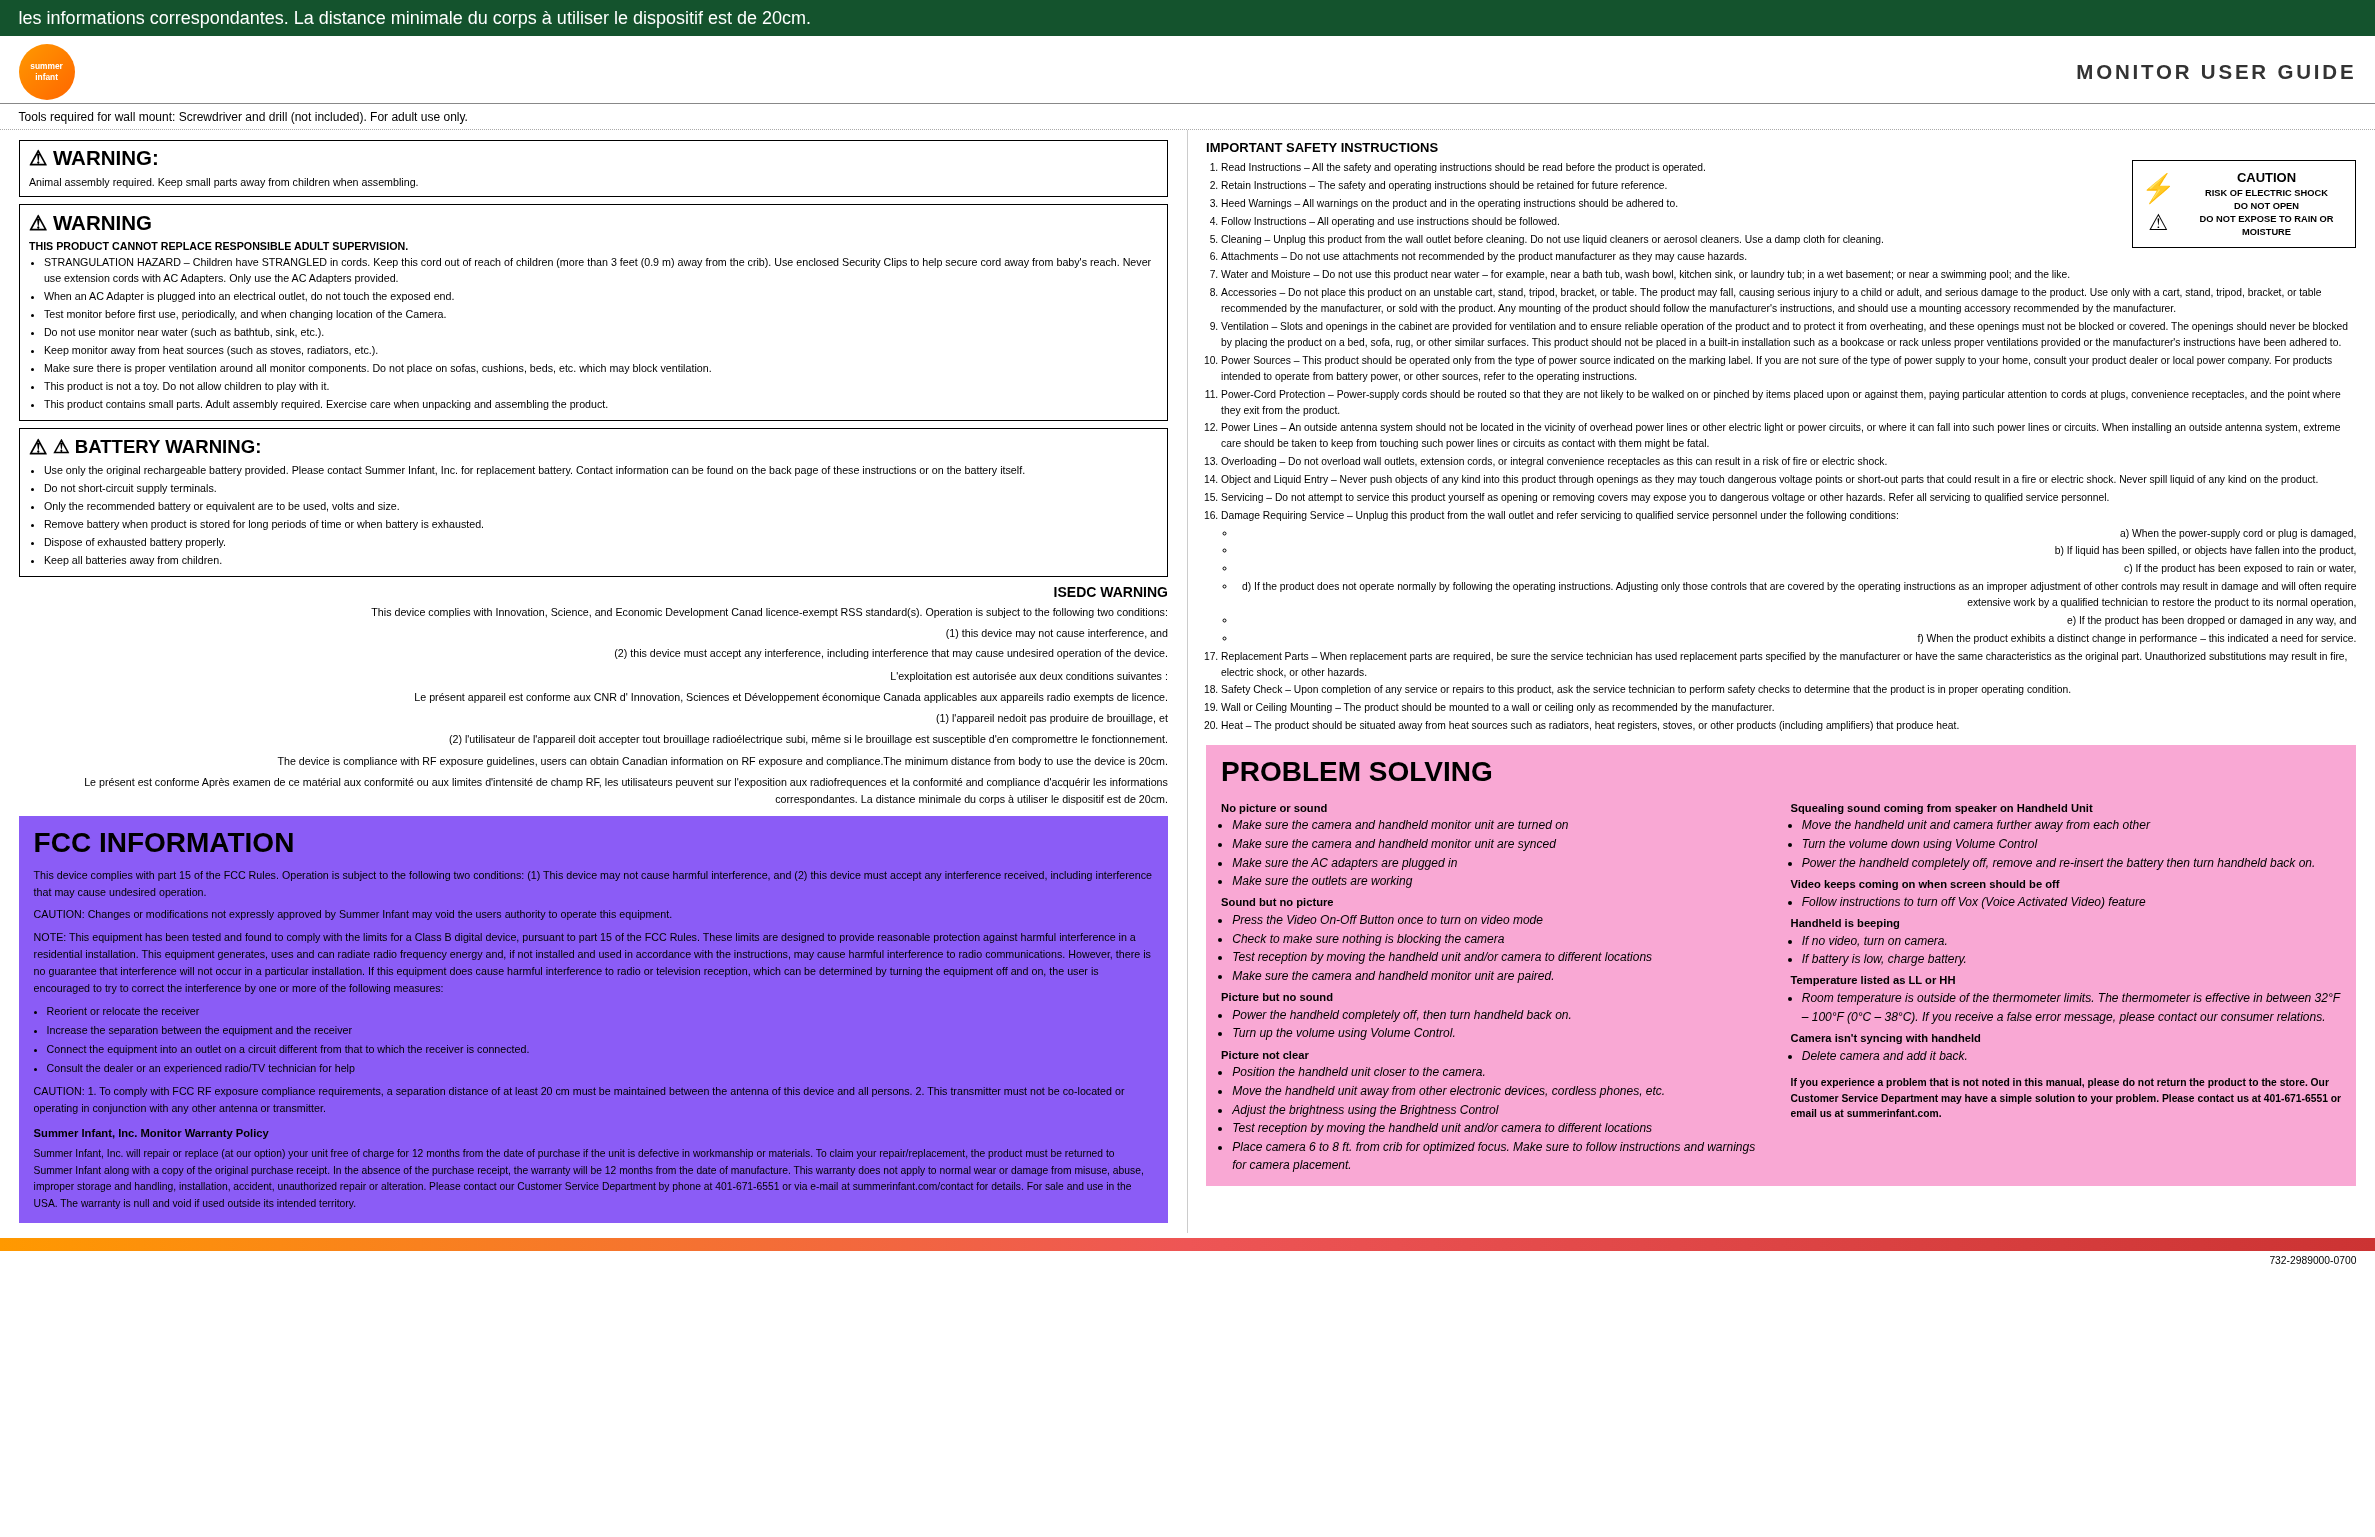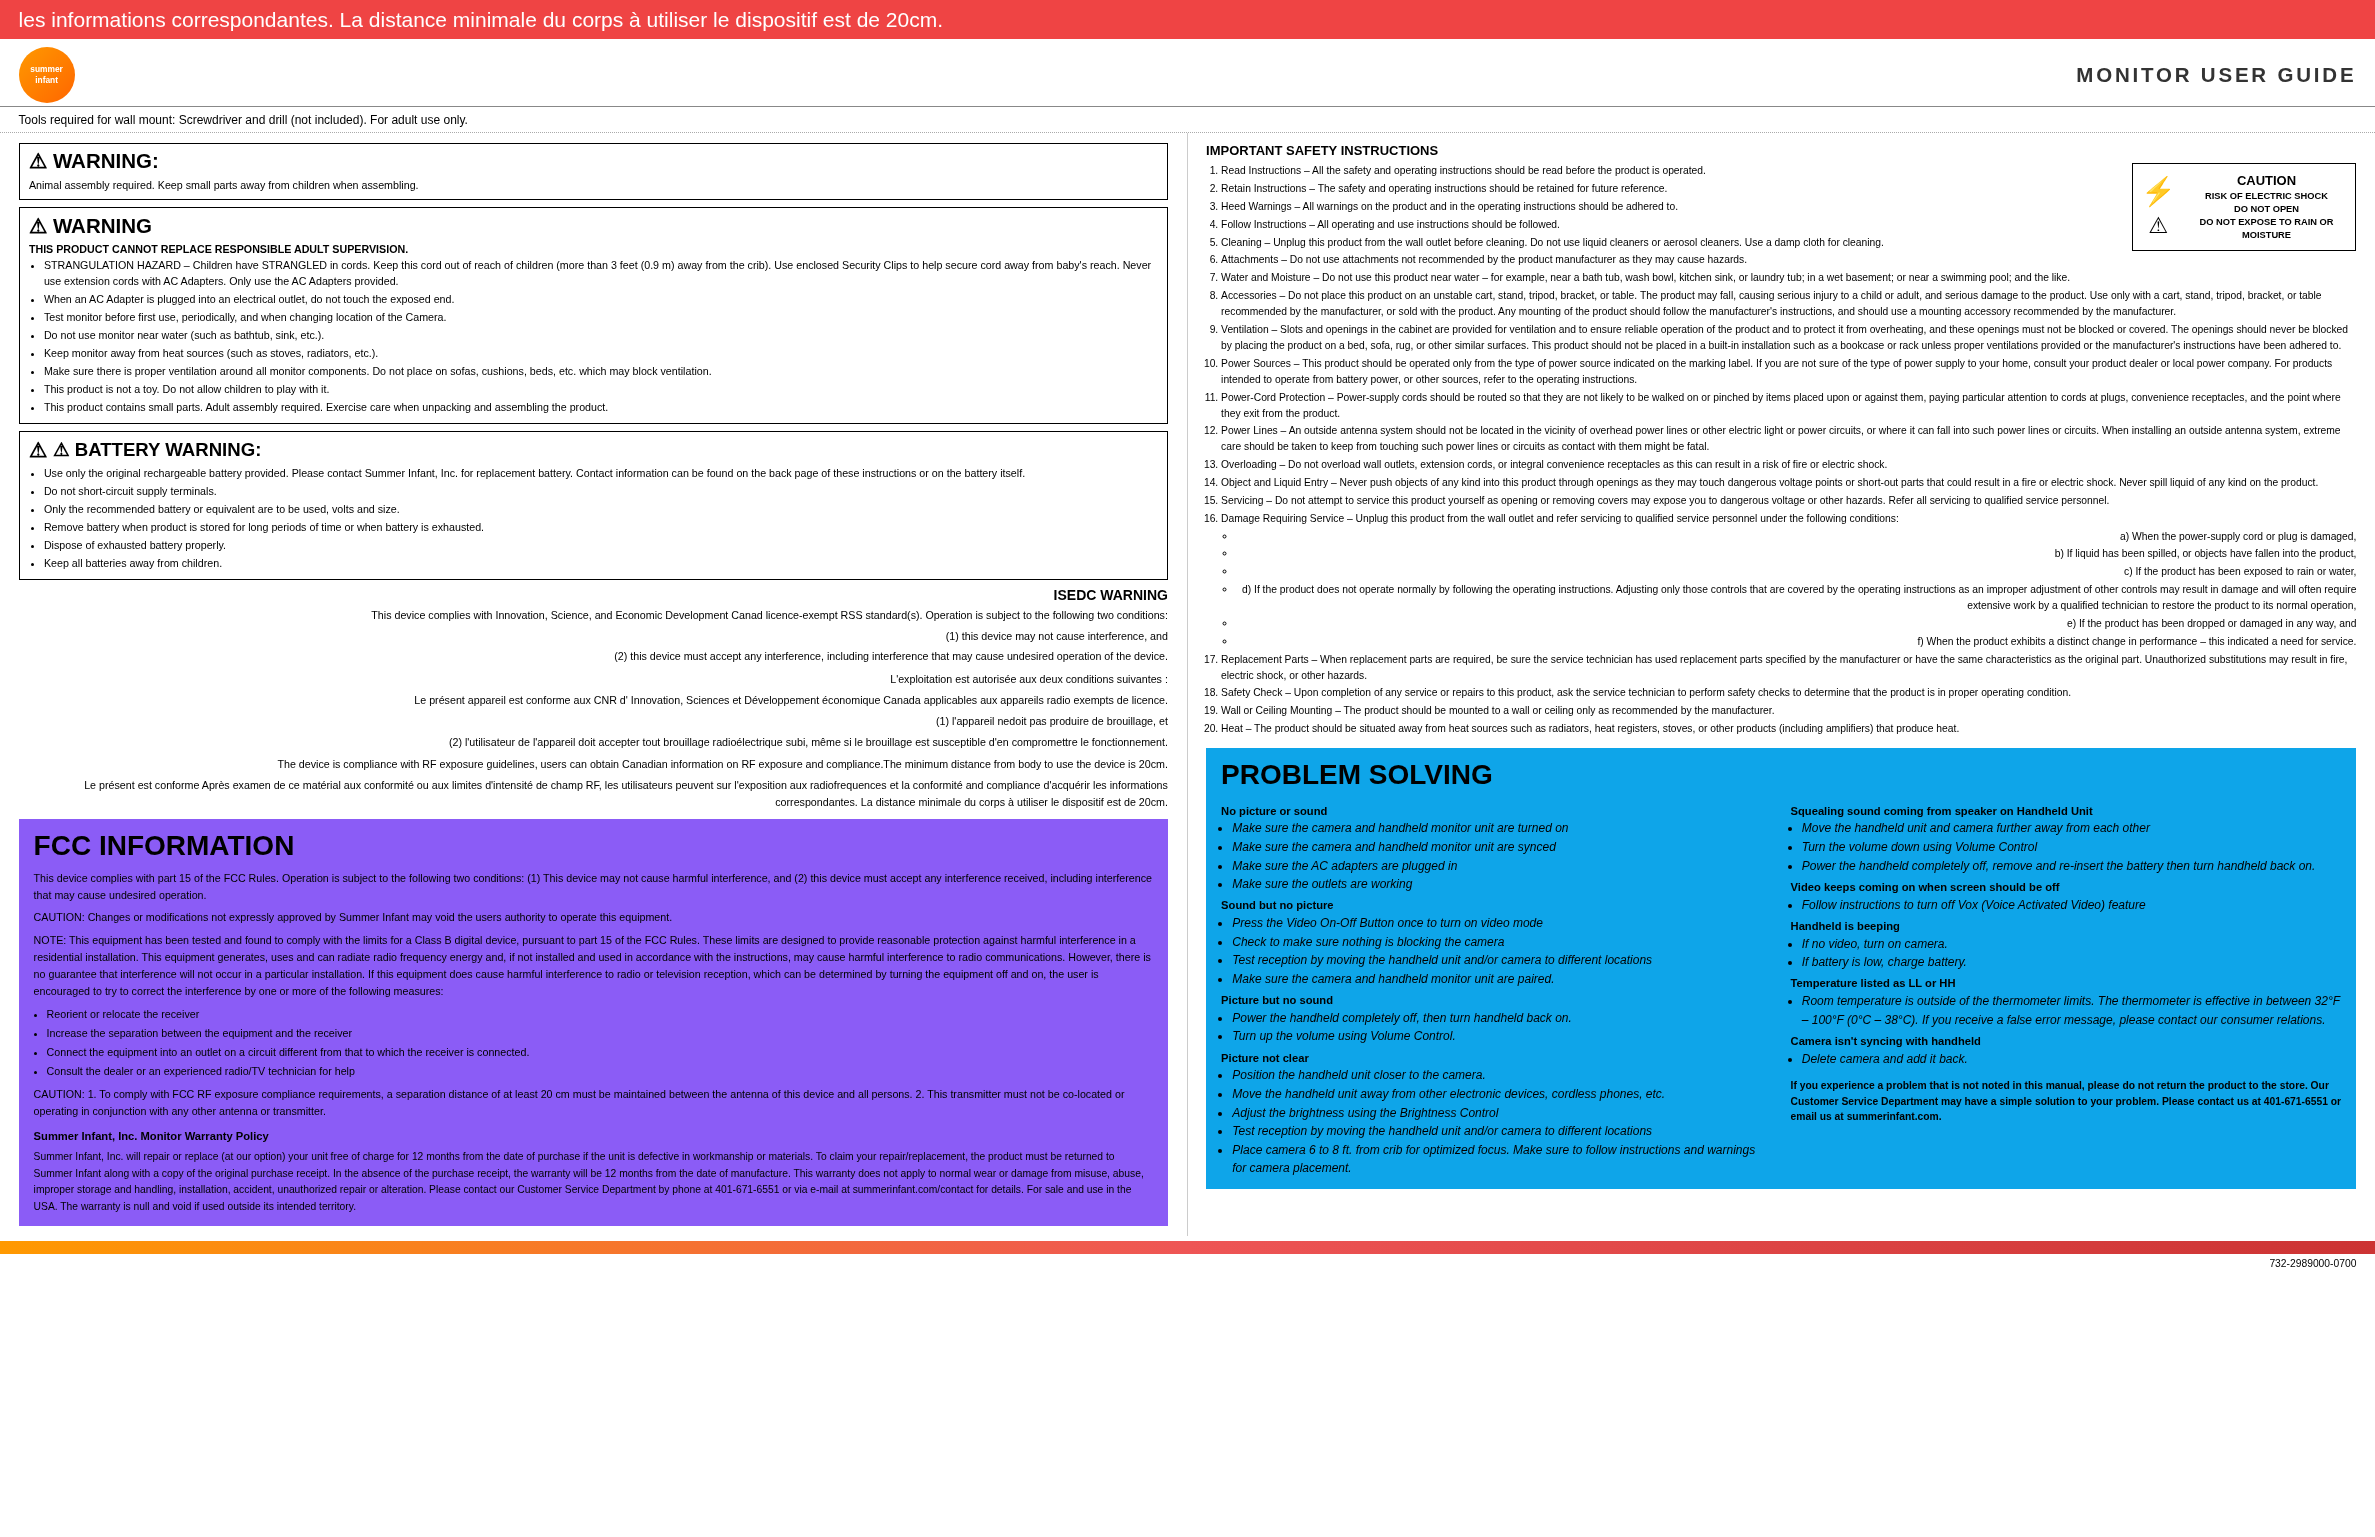--- a/index.html
+++ b/index.html
@@ -8,23 +8,23 @@
       min-height: 1537px;
       background: #ffffff;
       font-family: Arial, sans-serif;
       font-size: 12px;
       color: #000;
       overflow-x: hidden;
     }
 
     
     .top-banner {
-      background: #ef4444;
+      background: #14532d;
       color: #fff;
-      font-size: 21px;
+      font-size: 18px;
       padding: 7.5px 18.6px;
       display: flex;
       align-items: center;
     }
 
     
     .header-row {
       display: flex;
       align-items: center;
       justify-content: space-between;
@@ -204,21 +204,21 @@
       text-align: center;
     }
 
     .caution-label {
       font-size: 13px;
       font-weight: bold;
     }
 
     
     .problem-section {
-      background: #0ea5e9;
+      background: #f9a8d4;
       padding: 11.2px 15px;
       margin-top: 9.3px;
     }
 
     .problem-title {
       font-size: 28px;
       font-weight: bold;
       color: #000;
       margin-bottom: 7.5px;
     }

